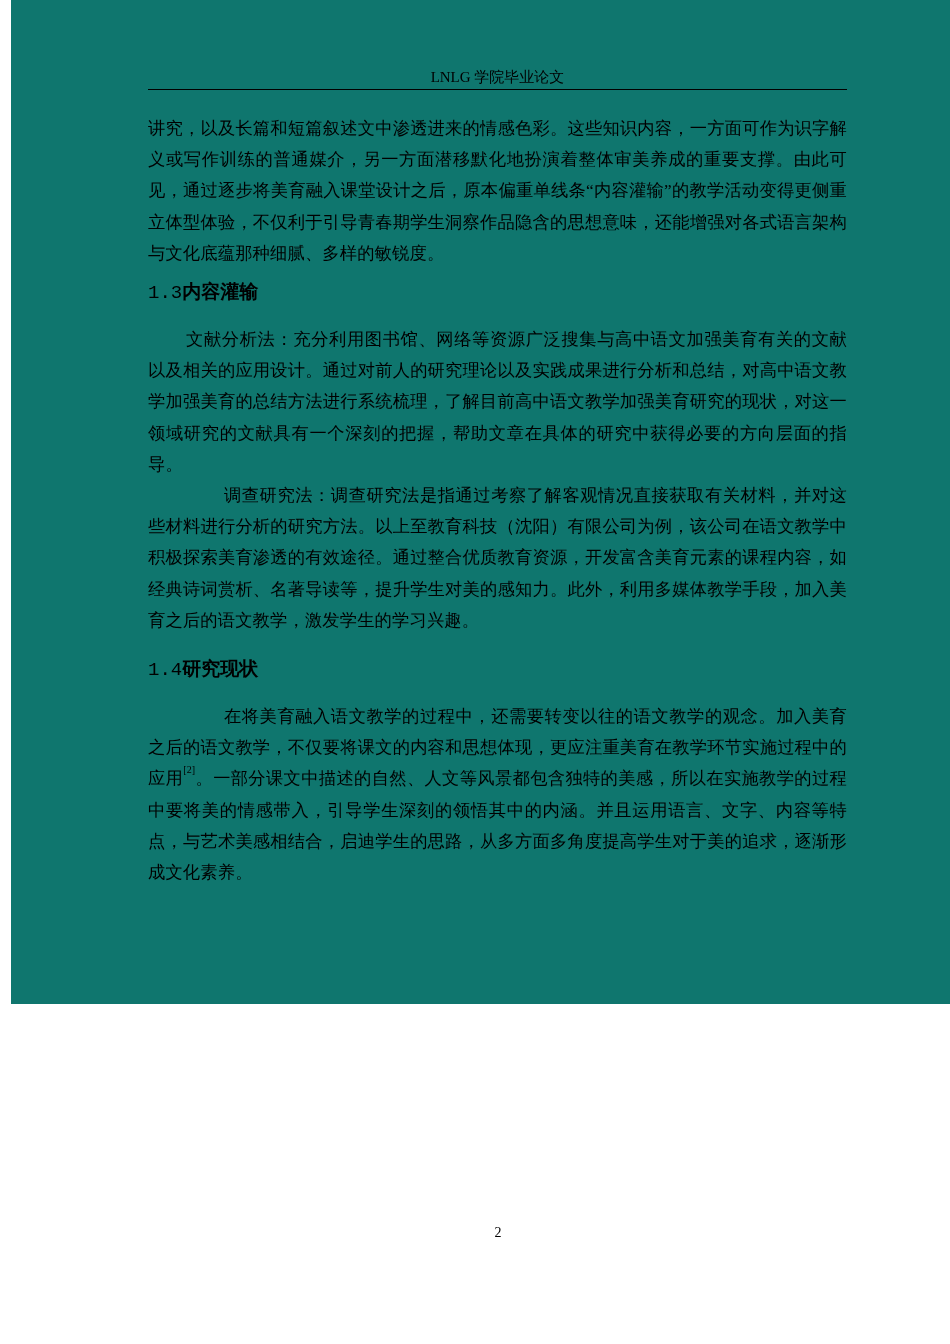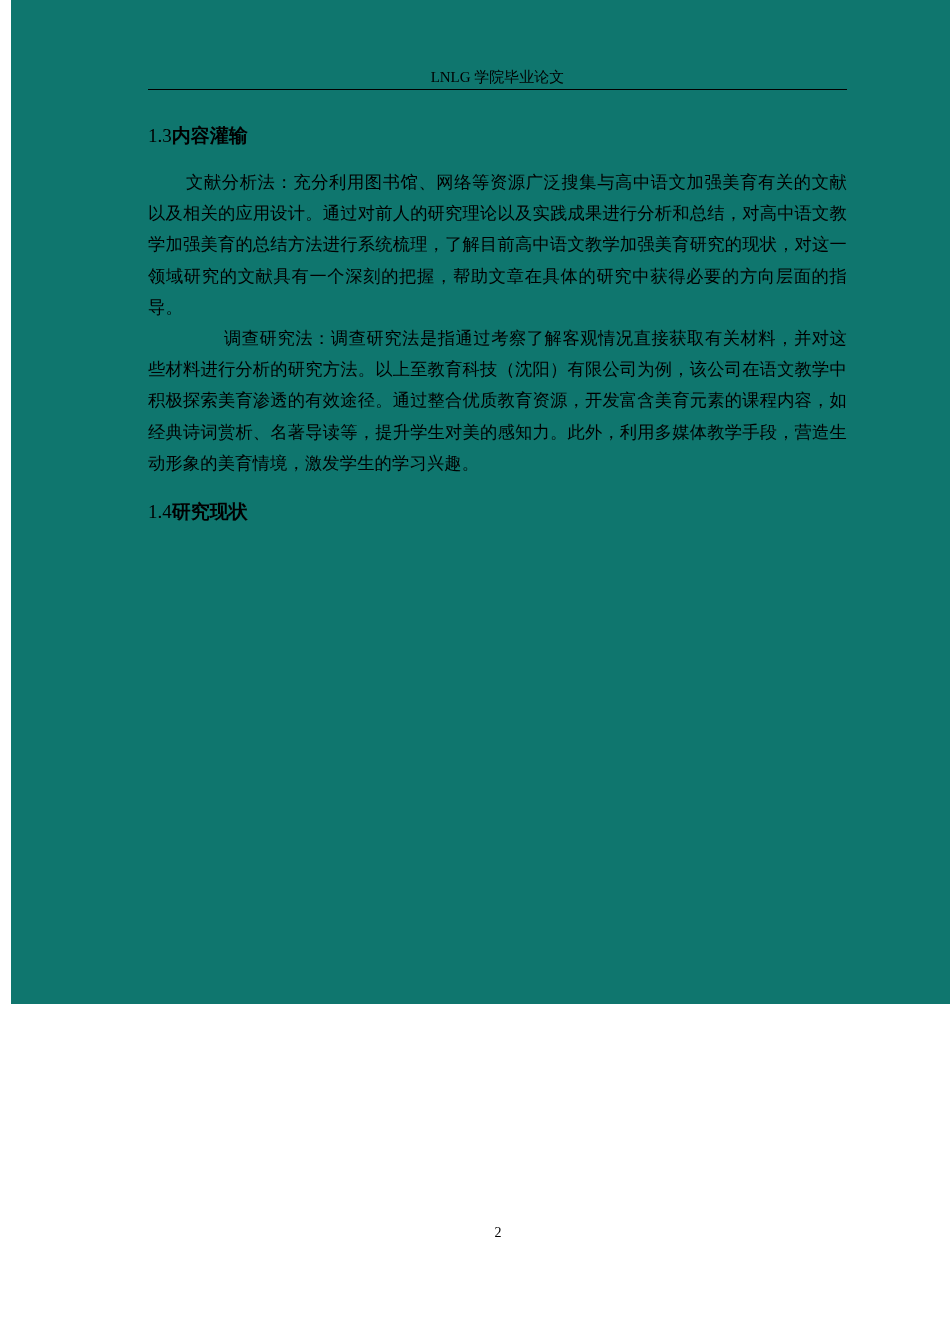--- a/index.html
+++ b/index.html
@@ -58,21 +58,21 @@
     .indent2 { text-indent: 38px; font-family: Liberation Serif, serif; }
     .indent3 { text-indent: 76px; }
     .heading {
       margin: 0;
       font-family: "DejaVu Sans", "Liberation Sans", sans-serif;
       font-weight: bold;
       font-size: 19px;
       line-height: 24px;
     }
     .heading .num {
-      font-family: Liberation Serif, serif;
+      font-family: Liberation Mono, monospace;
       font-weight: normal;
     }
     .h-13 { margin-top: 10px; margin-bottom: 19px; }
     .h-14 { margin-top: 20px; margin-bottom: 19px; }
     sup.cite {
       font-size: 10px;
       vertical-align: top;
       line-height: 10px;
       position: relative;
       top: 2px;
@@ -90,26 +90,28 @@
 </head>
 <body>
 
 <div class="page">
 
   <div class="header">LNLG 学院毕业论文</div>
   <div class="header-rule"></div>
 
   <div class="content">
 
+    <p class="para">讲究，以及长篇和短篇叙述文中渗透进来的情感色彩。这些知识内容，一方面可作为识字解义或写作训练的普通媒介，另一方面潜移默化地扮演着整体审美养成的重要支撑。由此可见，通过逐步将美育融入课堂设计之后，原本偏重单线条“内容灌输”的教学活动变得更侧重立体型体验，不仅利于引导青春期学生洞察作品隐含的思想意味，还能增强对各式语言架构与文化底蕴那种细腻、多样的敏锐度。</p>
 
     <h2 class="heading h-13"><span class="num">1.3</span><span>内容灌输</span></h2>
 
     <p class="para indent2">文献分析法：充分利用图书馆、网络等资源广泛搜集与高中语文加强美育有关的文献以及相关的应用设计。通过对前人的研究理论以及实践成果进行分析和总结，对高中语文教学加强美育的总结方法进行系统梳理，了解目前高中语文教学加强美育研究的现状，对这一领域研究的文献具有一个深刻的把握，帮助文章在具体的研究中获得必要的方向层面的指导。</p>
-    <p class="para indent3">调查研究法：调查研究法是指通过考察了解客观情况直接获取有关材料，并对这些材料进行分析的研究方法。以上至教育科技（沈阳）有限公司为例，该公司在语文教学中积极探索美育渗透的有效途径。通过整合优质教育资源，开发富含美育元素的课程内容，如经典诗词赏析、名著导读等，提升学生对美的感知力。此外，利用多媒体教学手段，营造生动形象的美育情境，激发学生的学习兴趣。</p>
+    <p class="para indent3">调查研究法：调查研究法是指通过考察了解客观情况直接获取有关材料，并对这些材料进行分析的研究方法。以上至教育科技（沈阳）有限公司为例，该公司在语文教学中积极探索美育渗透的有效途径。通过整合优质教育资源，开发富含美育元素的课程内容，如经典诗词赏析、名著导读等，提升学生对美的感知力。此外，利用多媒体教学手段，加入美育之后的语文教学，激发学生的学习兴趣。</p>
 
     <h2 class="heading h-14"><span class="num">1.4</span><span>研究现状</span></h2>
 
+    <p class="para indent3"><span>在将美育融入语文教学的过程中，还需要转变以往的语文教学的观念。加入美育之后的语文教学，不仅要将课文的内容和思想体现，更应注重美育在教学环节实施过程中的应用</span><sup class="cite">[2]</sup><span>。一部分课文中描述的自然、人文等风景都包含独特的美感，所以在实施教学的过程中要将美的情感带入，引导学生深刻的领悟其中的内涵。并且运用语言、文字、内容等特点，与艺术美感相结合，启迪学生的思路，从多方面多角度提高学生对于美的追求，逐渐形成文化素养。</span></p>
 
   </div>
 
   <div class="page-number">2</div>
 
 </div>
 
 </body></html>

